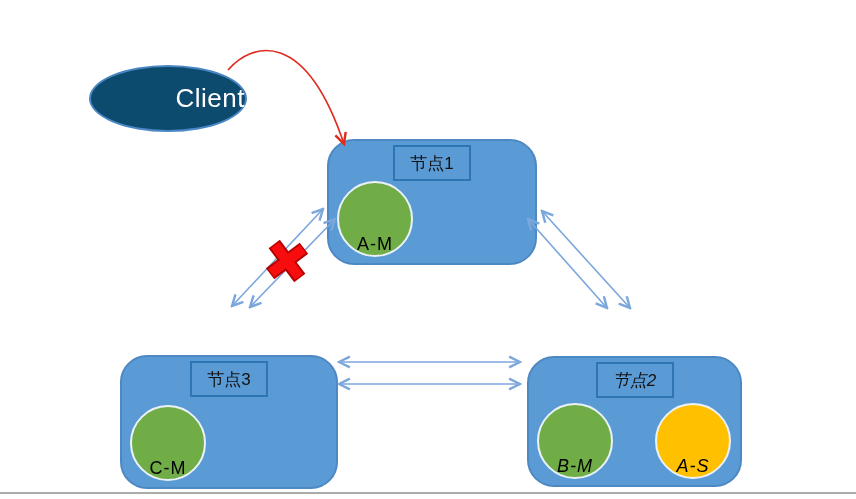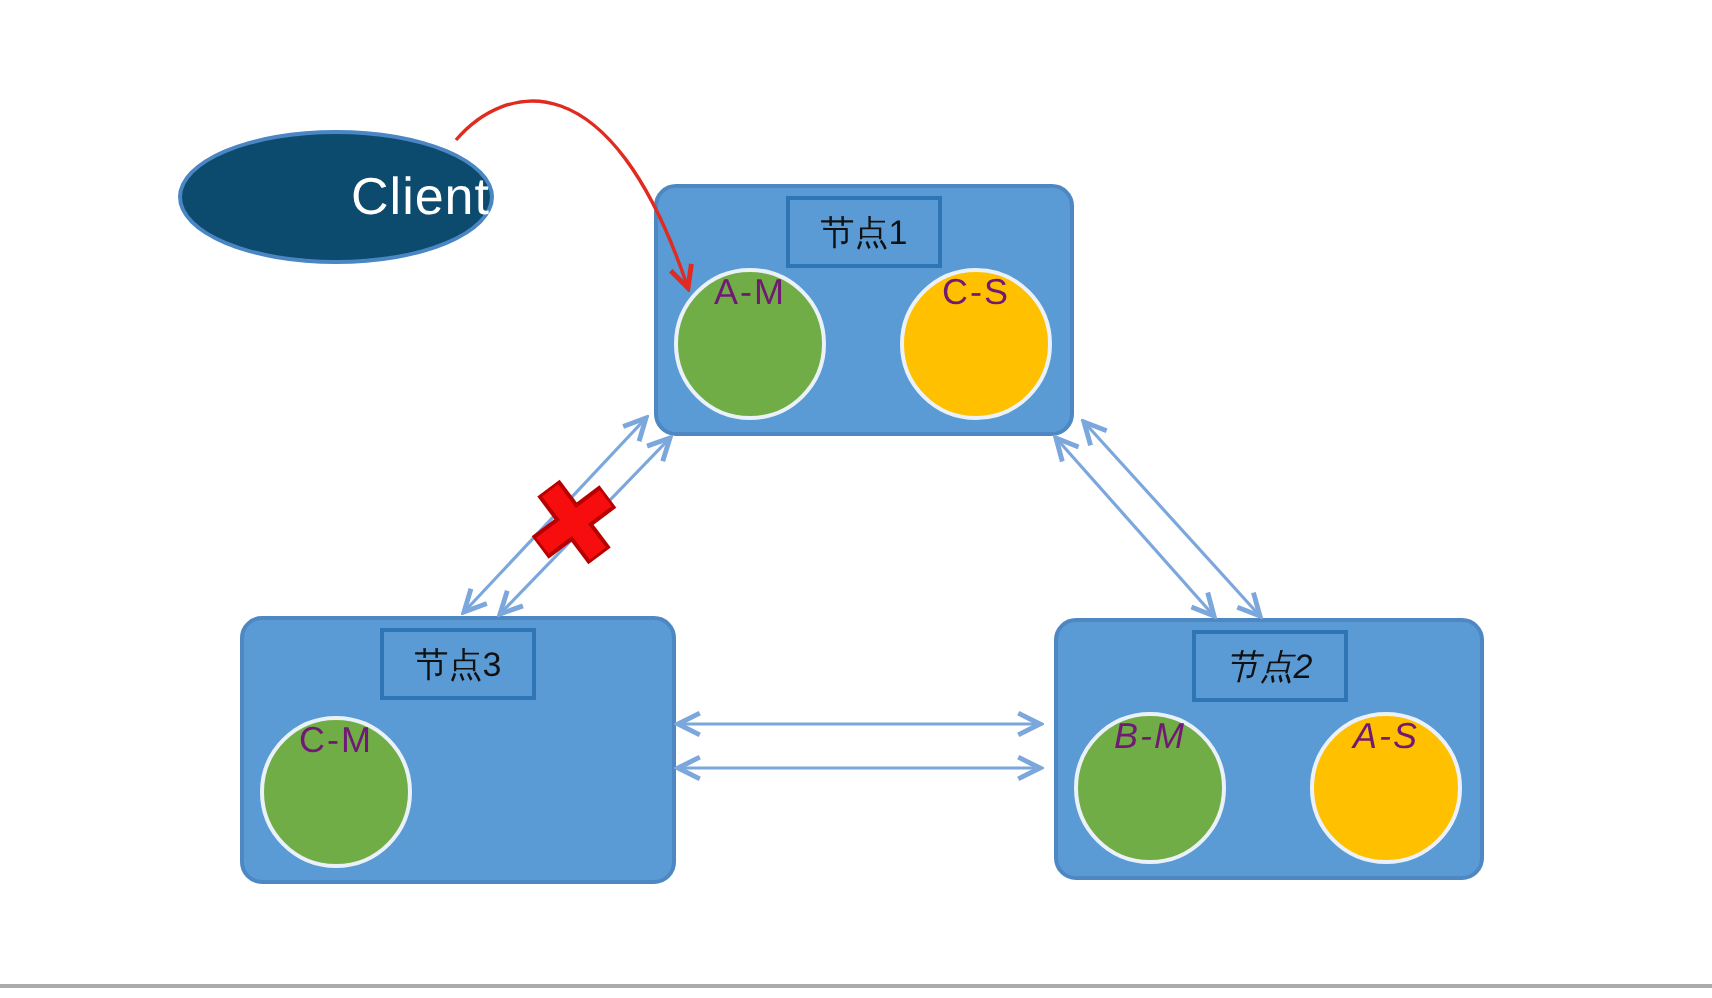--- a/index.html
+++ b/index.html
@@ -14,36 +14,36 @@
   .client{
     position:absolute;left:89px;top:65px;width:158px;height:67px;
     background:#0c4a6e;border:2px solid #4A86C4;border-radius:50%;
     display:flex;align-items:center;justify-content:flex-end;
     box-sizing:border-box;
   }
   .client-label{color:#ffffff;font-size:26px;letter-spacing:0.5px;}
   
   .node{
     position:absolute;background:#5B9BD5;border:2px solid #4E88C2;
-    border-radius:11px;box-sizing:border-box;
+    border-radius:27px;box-sizing:border-box;margin-top:47px;
   }
   .node-1{left:327px;top:92px;width:210px;height:126px;}
   .node-3{left:120px;top:308px;width:218px;height:134px;}
   .node-2{left:527px;top:309px;width:215px;height:131px;font-style:italic;}
   .node-label{
     position:absolute;top:4px;left:50%;transform:translateX(-50%);
     width:78px;height:36px;border:2px solid #2E75B6;box-sizing:border-box;
     display:flex;align-items:center;justify-content:center;
     color:#111111;font-size:17px;white-space:nowrap;
   }
   .circle{
     position:absolute;bottom:6px;width:76px;height:76px;border-radius:50%;
     border:2px solid #EAF1F8;box-sizing:border-box;
-    display:flex;align-items:flex-start;justify-content:center;
-    color:#701a75;font-size:18px;letter-spacing:1px;
+    display:flex;align-items:flex-end;justify-content:center;
+    color:#000000;font-size:18px;letter-spacing:1px;
   }
   .circle.master{left:8px;background:#70AD47;}
   .circle.slave{right:9px;background:#FFC000;}
   
   .connectors{
     position:absolute;left:0;top:0;width:856px;height:499px;
     pointer-events:none;
   }
   
   .divider{
@@ -57,23 +57,20 @@
 <div class="canvas">
 
   <div class="client">
     <span class="client-label">Client</span>
   </div>
 
   <div class="node node-1">
     <div class="node-label">节点1</div>
     <div class="circle master">
       <span>A-M</span>
-    </div>
-    <div class="circle slave">
-      <span>C-S</span>
     </div>
   </div>
 
   <div class="node node-3">
     <div class="node-label">节点3</div>
     <div class="circle master">
       <span>C-M</span>
     </div>
   </div>
 

